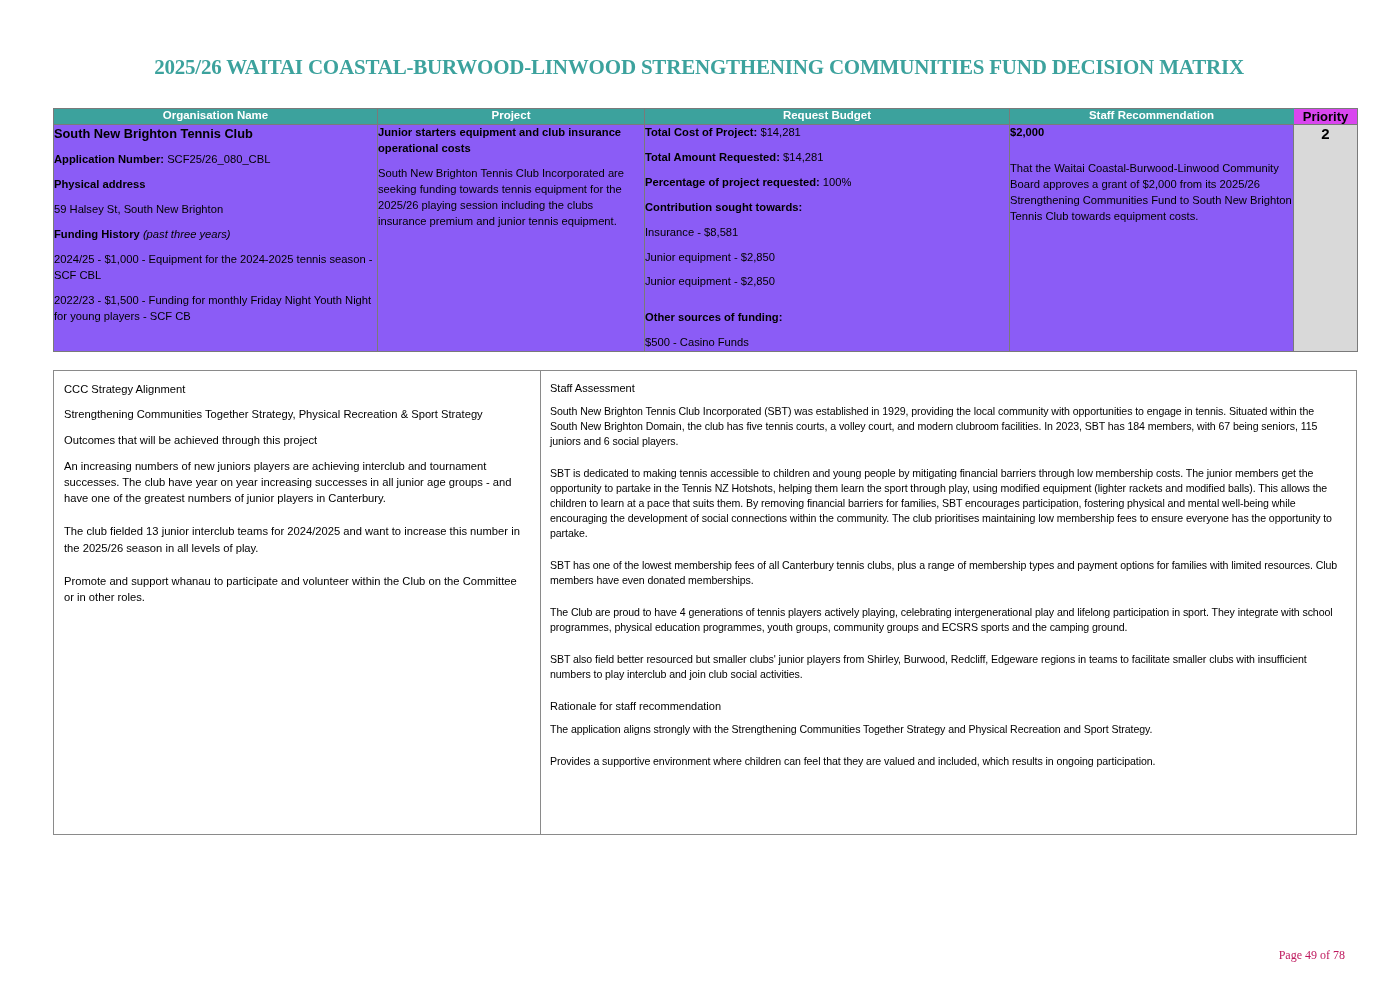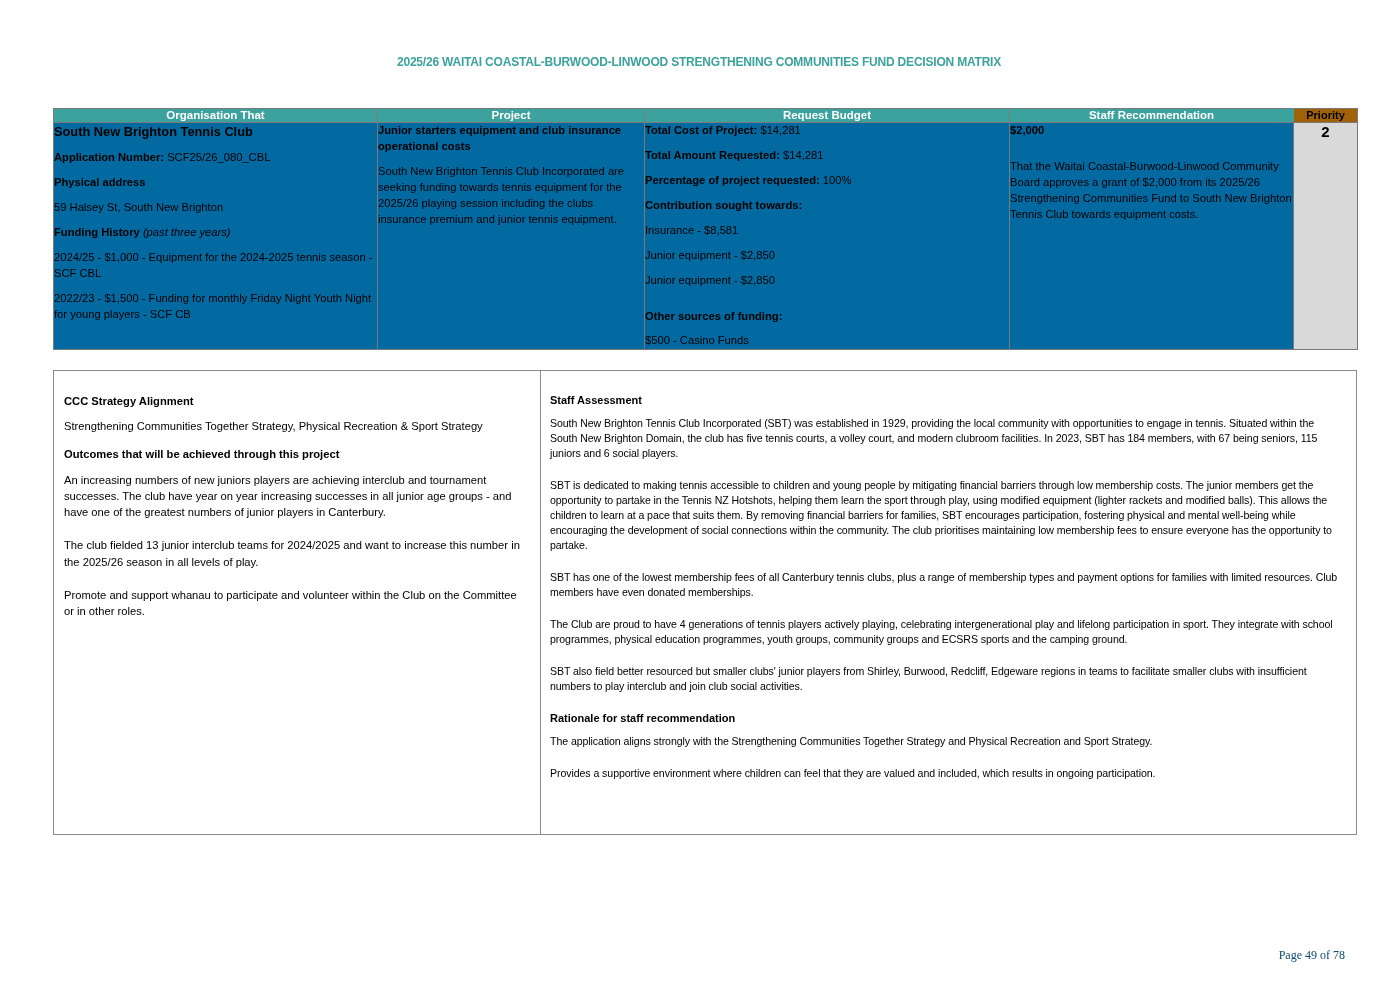--- a/index.html
+++ b/index.html
@@ -25,25 +25,25 @@
     background: #ffffff;
   }
 
   
   .doc-title {
     position: absolute;
     left: 0;
     top: 55px;
     width: 1398px;
     text-align: center;
-    font-size: 12px;
+    font-size: 21px;
     font-weight: bold;
     letter-spacing: -0.2px;
     color: #3CA29D;
-    font-family: Liberation Sans, sans-serif;
+    font-family: Liberation Serif, serif;
   }
 
   
   .matrix {
     position: absolute;
     left: 53px;
     top: 108px;
     width: 1304px;
     border-collapse: collapse;
     table-layout: fixed;
@@ -59,45 +59,45 @@
     font-weight: bold;
     font-size: 11.5px;
     padding: 7px 9px 8px 9px;
     border: 1px solid #3CA29D;
     border-right: 1px solid #ffffff;
     line-height: 1.15;
   }
   .hdr-cell.last-teal { border-right: 1px solid #3CA29D; }
 
   .pri-hdr {
-    background: #a16207;
+    background: #d946ef;
     color: #000000;
     font-weight: bold;
-    font-size: 11px;
+    font-size: 13px;
     text-align: center;
     padding: 5px 4px 4px 4px;
     border: 1px solid #7a7a7a;
     vertical-align: top;
   }
   .pri-cell {
     background: #D9D9D9;
     text-align: center;
     font-size: 15px;
     font-weight: bold;
     padding-top: 28px;
     border: 1px solid #7a7a7a;
     border-top: none;
     vertical-align: top;
   }
 
   .body-cell {
     padding: 8px 10px 10px 10px;
     font-size: 11.2px;
     line-height: 1.42;
-    background: #0369a1;
+    background: #8b5cf6;
   }
   .body-cell p { margin: 0 0 9px 0; }
   .body-cell p:last-child { margin-bottom: 0; }
   .b { font-weight: bold; }
   .i { font-style: italic; }
   .org-name {
     font-weight: bold;
     font-size: 12.8px;
     margin: 0 0 26px 0;
   }
@@ -126,55 +126,55 @@
   .assess-right {
     flex: 1;
     padding: 10px 14px 10px 9px;
     font-size: 10.6px;
     line-height: 1.42;
     font-family: "Liberation Sans Narrow", "Liberation Sans", sans-serif;
   }
   .assess-left p, .assess-right p { margin: 0 0 10px 0; }
   .assess-left p.gap, .assess-right p.gap { margin-bottom: 17px; }
   .assess-left h4, .assess-right h4 {
-    margin: 12px 0 9px 0;
+    margin: 0 0 9px 0;
     font-size: 11.2px;
-    font-weight: bold;
+    font-weight: normal;
   }
   .assess-right h4 { font-size: 11px; margin-bottom: 7px; }
   .assess-right p { letter-spacing: -0.08px; }
 
   
   .footer {
     position: absolute;
     right: 53px;
     top: 948px;
     font-family: "Liberation Serif", serif;
     font-size: 12px;
-    color: #0c4a6e;
+    color: #be185d;
   }
 </style>
 </head>
 <body>
 
 <div class="page">
 
   <div class="doc-title">2025/26 WAITAI COASTAL-BURWOOD-LINWOOD STRENGTHENING COMMUNITIES FUND DECISION MATRIX</div>
 
   <table class="matrix">
     <colgroup>
       <col style="width:324px">
       <col style="width:267px">
       <col style="width:365px">
       <col style="width:284px">
       <col style="width:64px">
     </colgroup>
     <tbody>
         <tr>
-      <th class="hdr-cell">Organisation That</th>
+      <th class="hdr-cell">Organisation Name</th>
       <th class="hdr-cell">Project</th>
       <th class="hdr-cell">Request Budget</th>
       <th class="hdr-cell last-teal">Staff Recommendation</th>
       <th class="pri-hdr" rowspan="1">Priority</th>
     </tr>
     <tr>
 
       <td class="body-cell">
         <p class="org-name">South New Brighton Tennis Club</p>
         <p>

